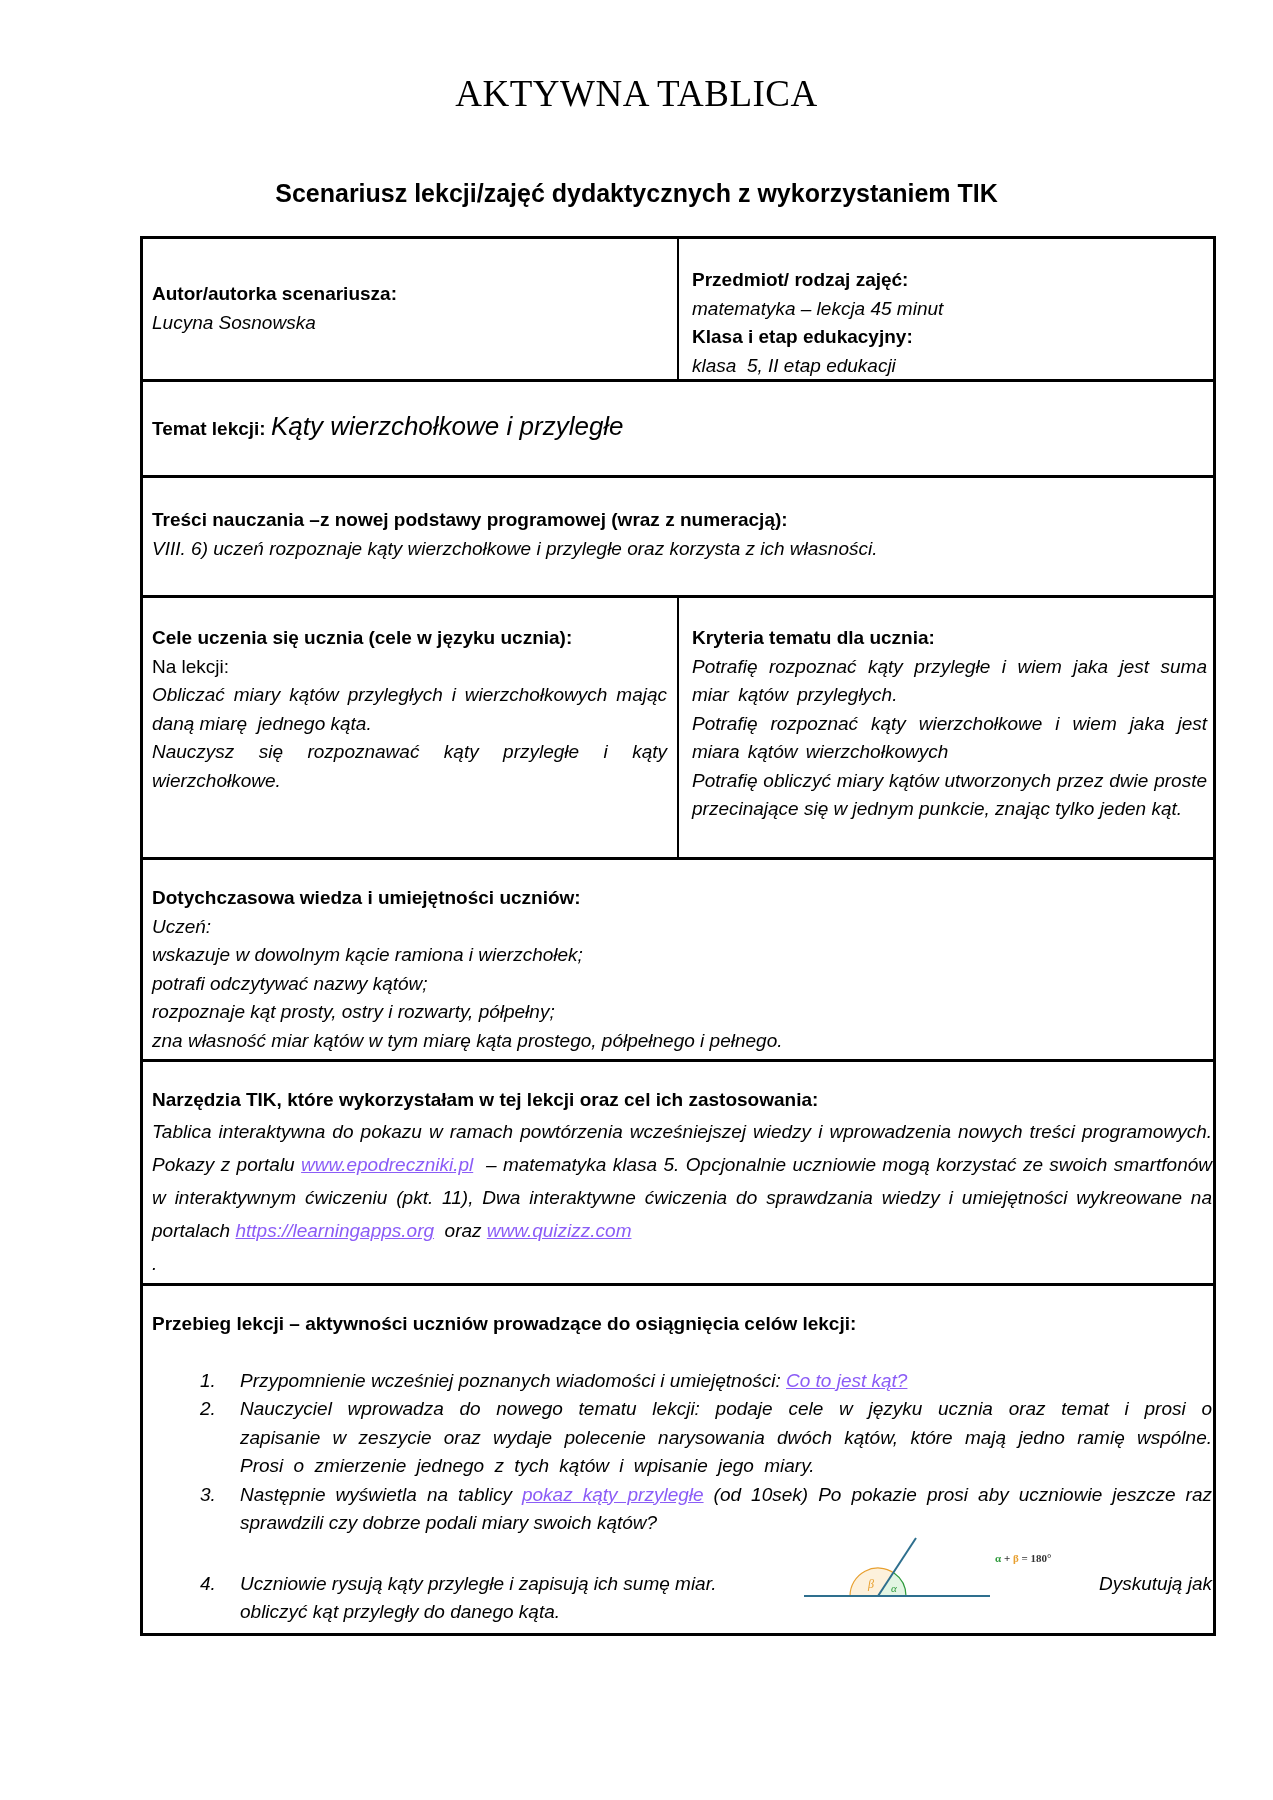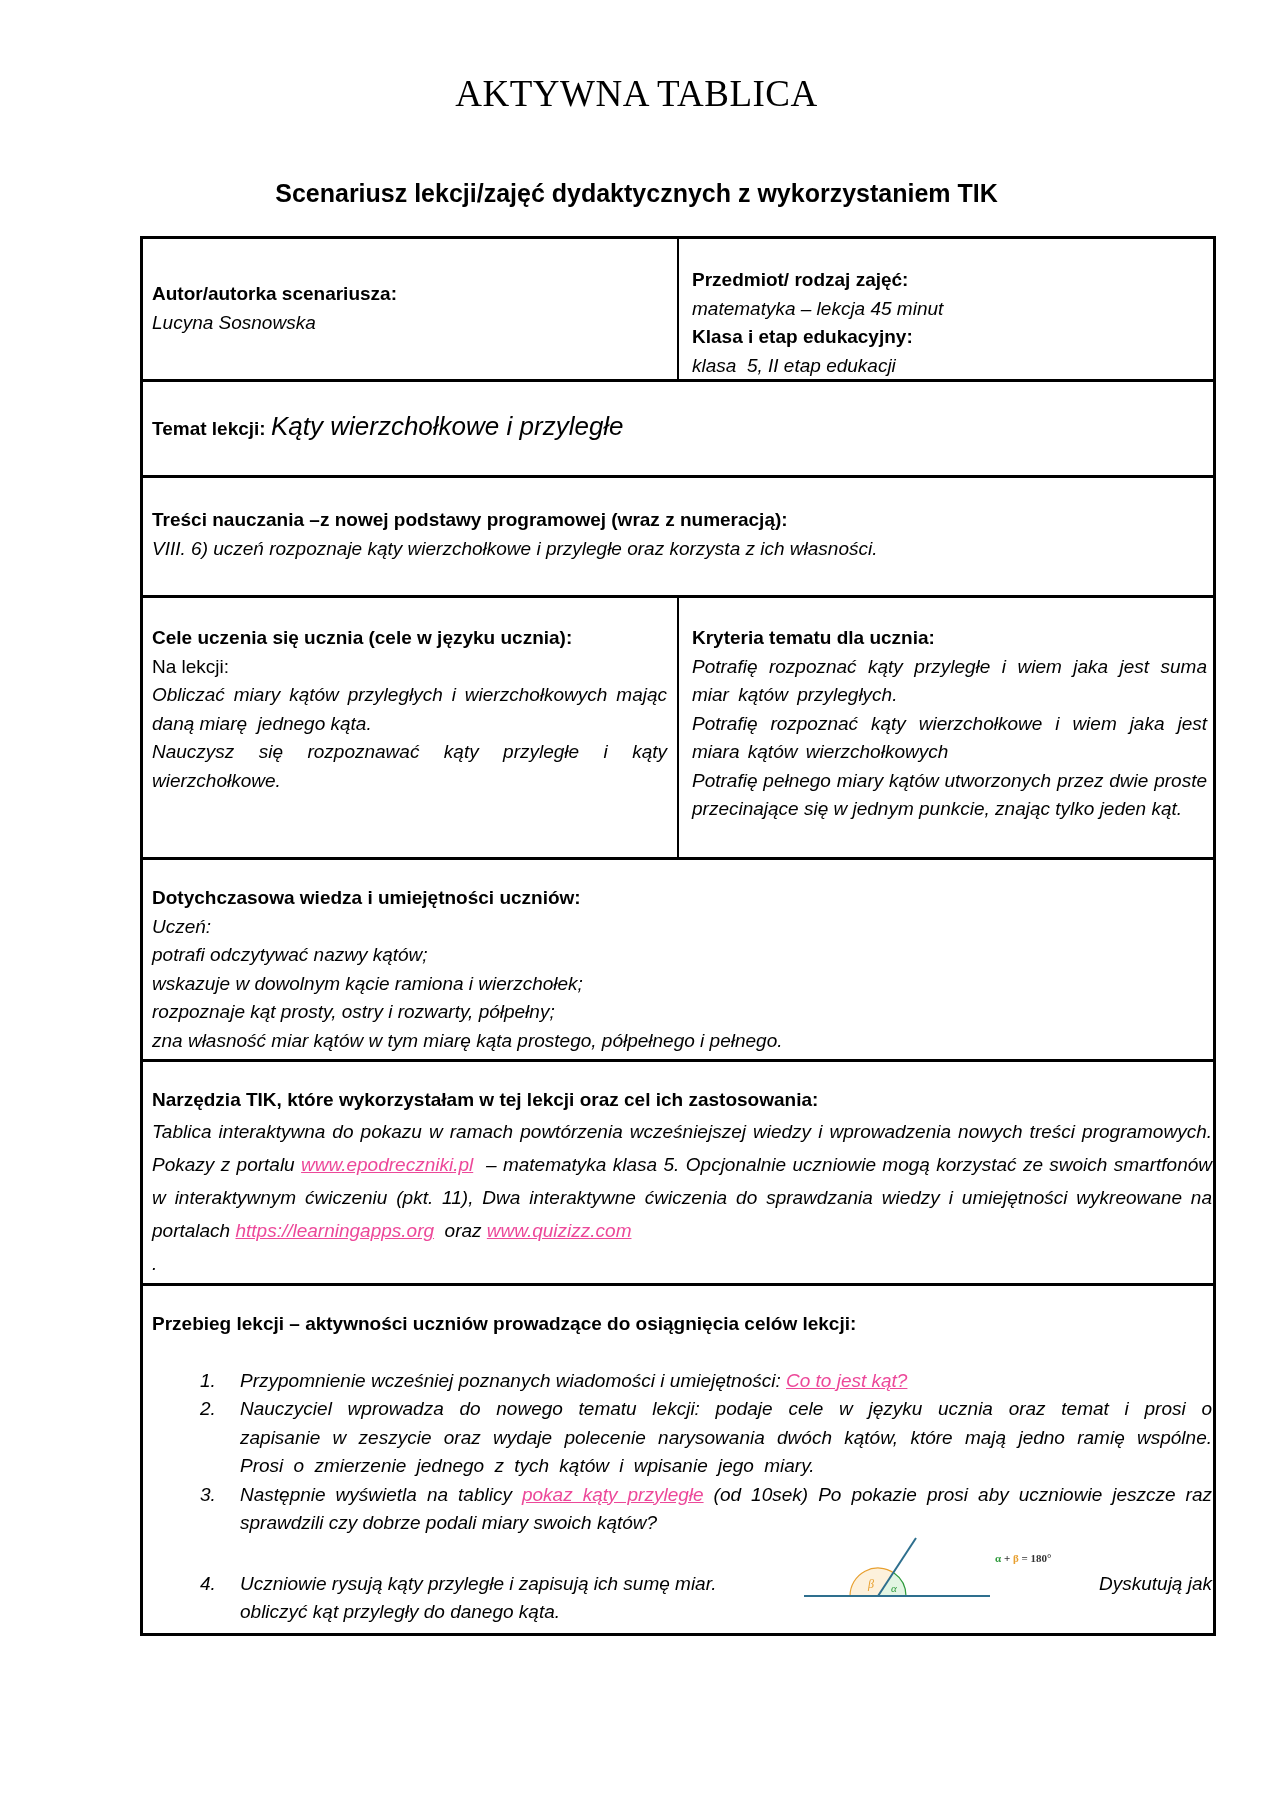--- a/index.html
+++ b/index.html
@@ -10,21 +10,21 @@
   .page-subtitle { position:absolute; left:0; width:1273px; top:180px; text-align:center;
          font-weight:bold; font-size:25px; line-height:26px; }
   .tbl { position:absolute; left:140px; top:236px; width:1076px; height:1400px;
          border:3px solid #000; box-sizing:border-box; }
   .hline { position:absolute; left:140px; width:1076px; height:3px; background:#000; }
   .vline { position:absolute; width:2px; background:#000; }
   .cell { position:absolute; font-size:19px; line-height:28.5px; }
   .b { font-weight:bold; }
   .i { font-style:italic; }
   .just { text-align:justify; }
-  a.lnk { color:#ec4899; text-decoration:underline; }
+  a.lnk { color:#8b5cf6; text-decoration:underline; }
   .topic-val { font-size:26px; font-style:italic; }
   ol.steps { list-style:none; margin:0; padding:0; }
   ol.steps li { position:relative; padding-left:88px; font-style:italic; text-align:justify; }
   ol.steps li .num { position:absolute; left:48px; top:0; }
   .diagram { position:absolute; left:800px; top:1530px; width:300px; height:80px; }
 </style>
 </head>
 <body>
 
 <div class="page-title">AKTYWNA TABLICA</div>
@@ -66,28 +66,28 @@
   <div class="b">Cele uczenia się ucznia (cele w języku ucznia):</div>
   <div>Na lekcji:</div>
   <div class="i just" style="white-space:pre-wrap">Obliczać miary kątów przyległych i wierzchołkowych mając daną miarę  jednego kąta.</div>
   <div class="i just" style="word-spacing:6px">Nauczysz się rozpoznawać kąty przyległe i kąty wierzchołkowe.</div>
 </div>
 
 <div class="cell" style="left:692px; top:624px; width:515px;">
   <div class="b">Kryteria tematu dla ucznia:</div>
   <div class="i just" style="word-spacing:4px">Potrafię rozpoznać kąty przyległe i wiem jaka jest suma miar kątów przyległych.</div>
   <div class="i just" style="word-spacing:3px">Potrafię rozpoznać kąty wierzchołkowe i wiem jaka jest miara kątów wierzchołkowych</div>
-  <div class="i just">Potrafię pełnego miary kątów utworzonych przez dwie proste przecinające się w jednym punkcie, znając tylko jeden kąt.</div>
+  <div class="i just">Potrafię obliczyć miary kątów utworzonych przez dwie proste przecinające się w jednym punkcie, znając tylko jeden kąt.</div>
 </div>
 
 <div class="cell" style="left:152px; top:884px; width:1050px;">
   <div class="b">Dotychczasowa wiedza i umiejętności uczniów:</div>
   <div class="i">Uczeń:</div>
+  <div class="i">wskazuje w dowolnym kącie ramiona i wierzchołek;</div>
   <div class="i">potrafi odczytywać nazwy kątów;</div>
-  <div class="i">wskazuje w dowolnym kącie ramiona i wierzchołek;</div>
   <div class="i">rozpoznaje kąt prosty, ostry i rozwarty, półpełny;</div>
   <div class="i">zna własność miar kątów w tym miarę kąta prostego, półpełnego i pełnego.</div>
 </div>
 
 <div class="cell" style="left:152px; top:1086px; width:1060px;">
   <div class="b">Narzędzia TIK, które wykorzystałam w tej lekcji oraz cel ich zastosowania:</div>
   <div class="i just" style="line-height:33px; white-space:pre-wrap;"><span>Tablica interaktywna do pokazu w ramach powtórzenia wcześniejszej wiedzy i wprowadzenia nowych treści programowych. Pokazy z portalu </span><a class="lnk" href="#">www.epodreczniki.pl</a><span>  – matematyka klasa 5. Opcjonalnie uczniowie mogą korzystać ze swoich smartfonów w interaktywnym ćwiczeniu (pkt. 11), Dwa interaktywne ćwiczenia do sprawdzania wiedzy i umiejętności wykreowane na portalach </span><a class="lnk" href="#">https://learningapps.org</a><span>  oraz </span><a class="lnk" href="#">www.quizizz.com</a><br><span>.</span></div>
 </div>
 
 <div class="cell" style="left:152px; top:1310px; width:1060px;">

